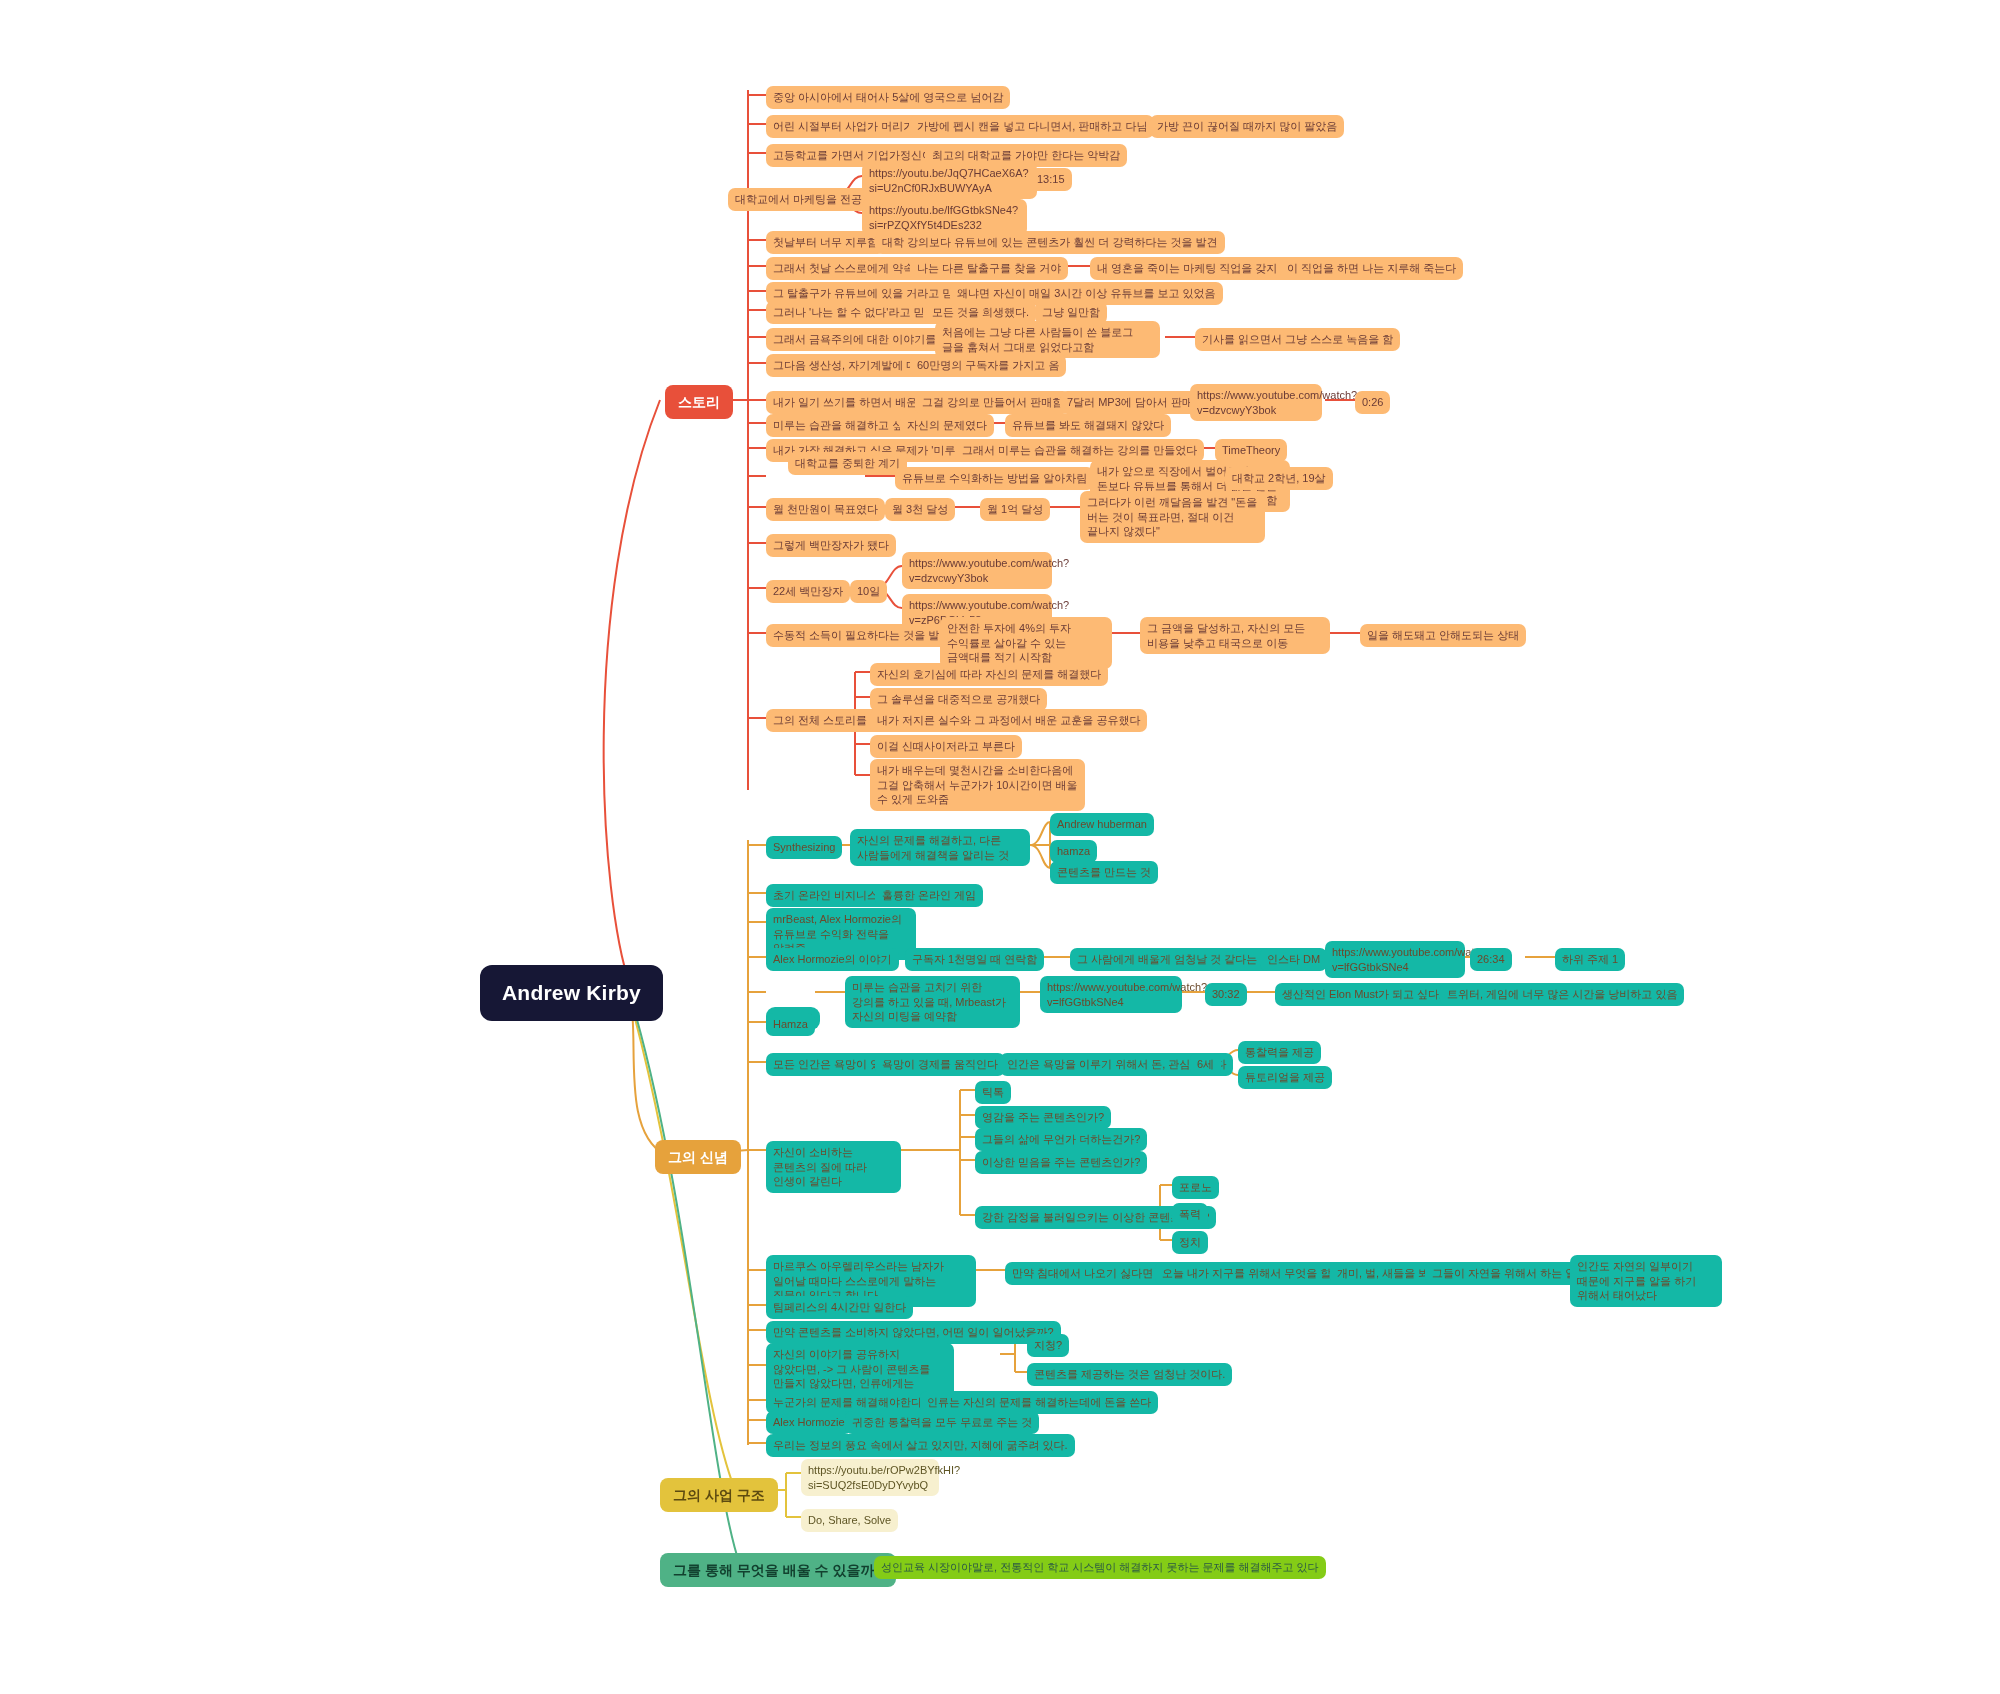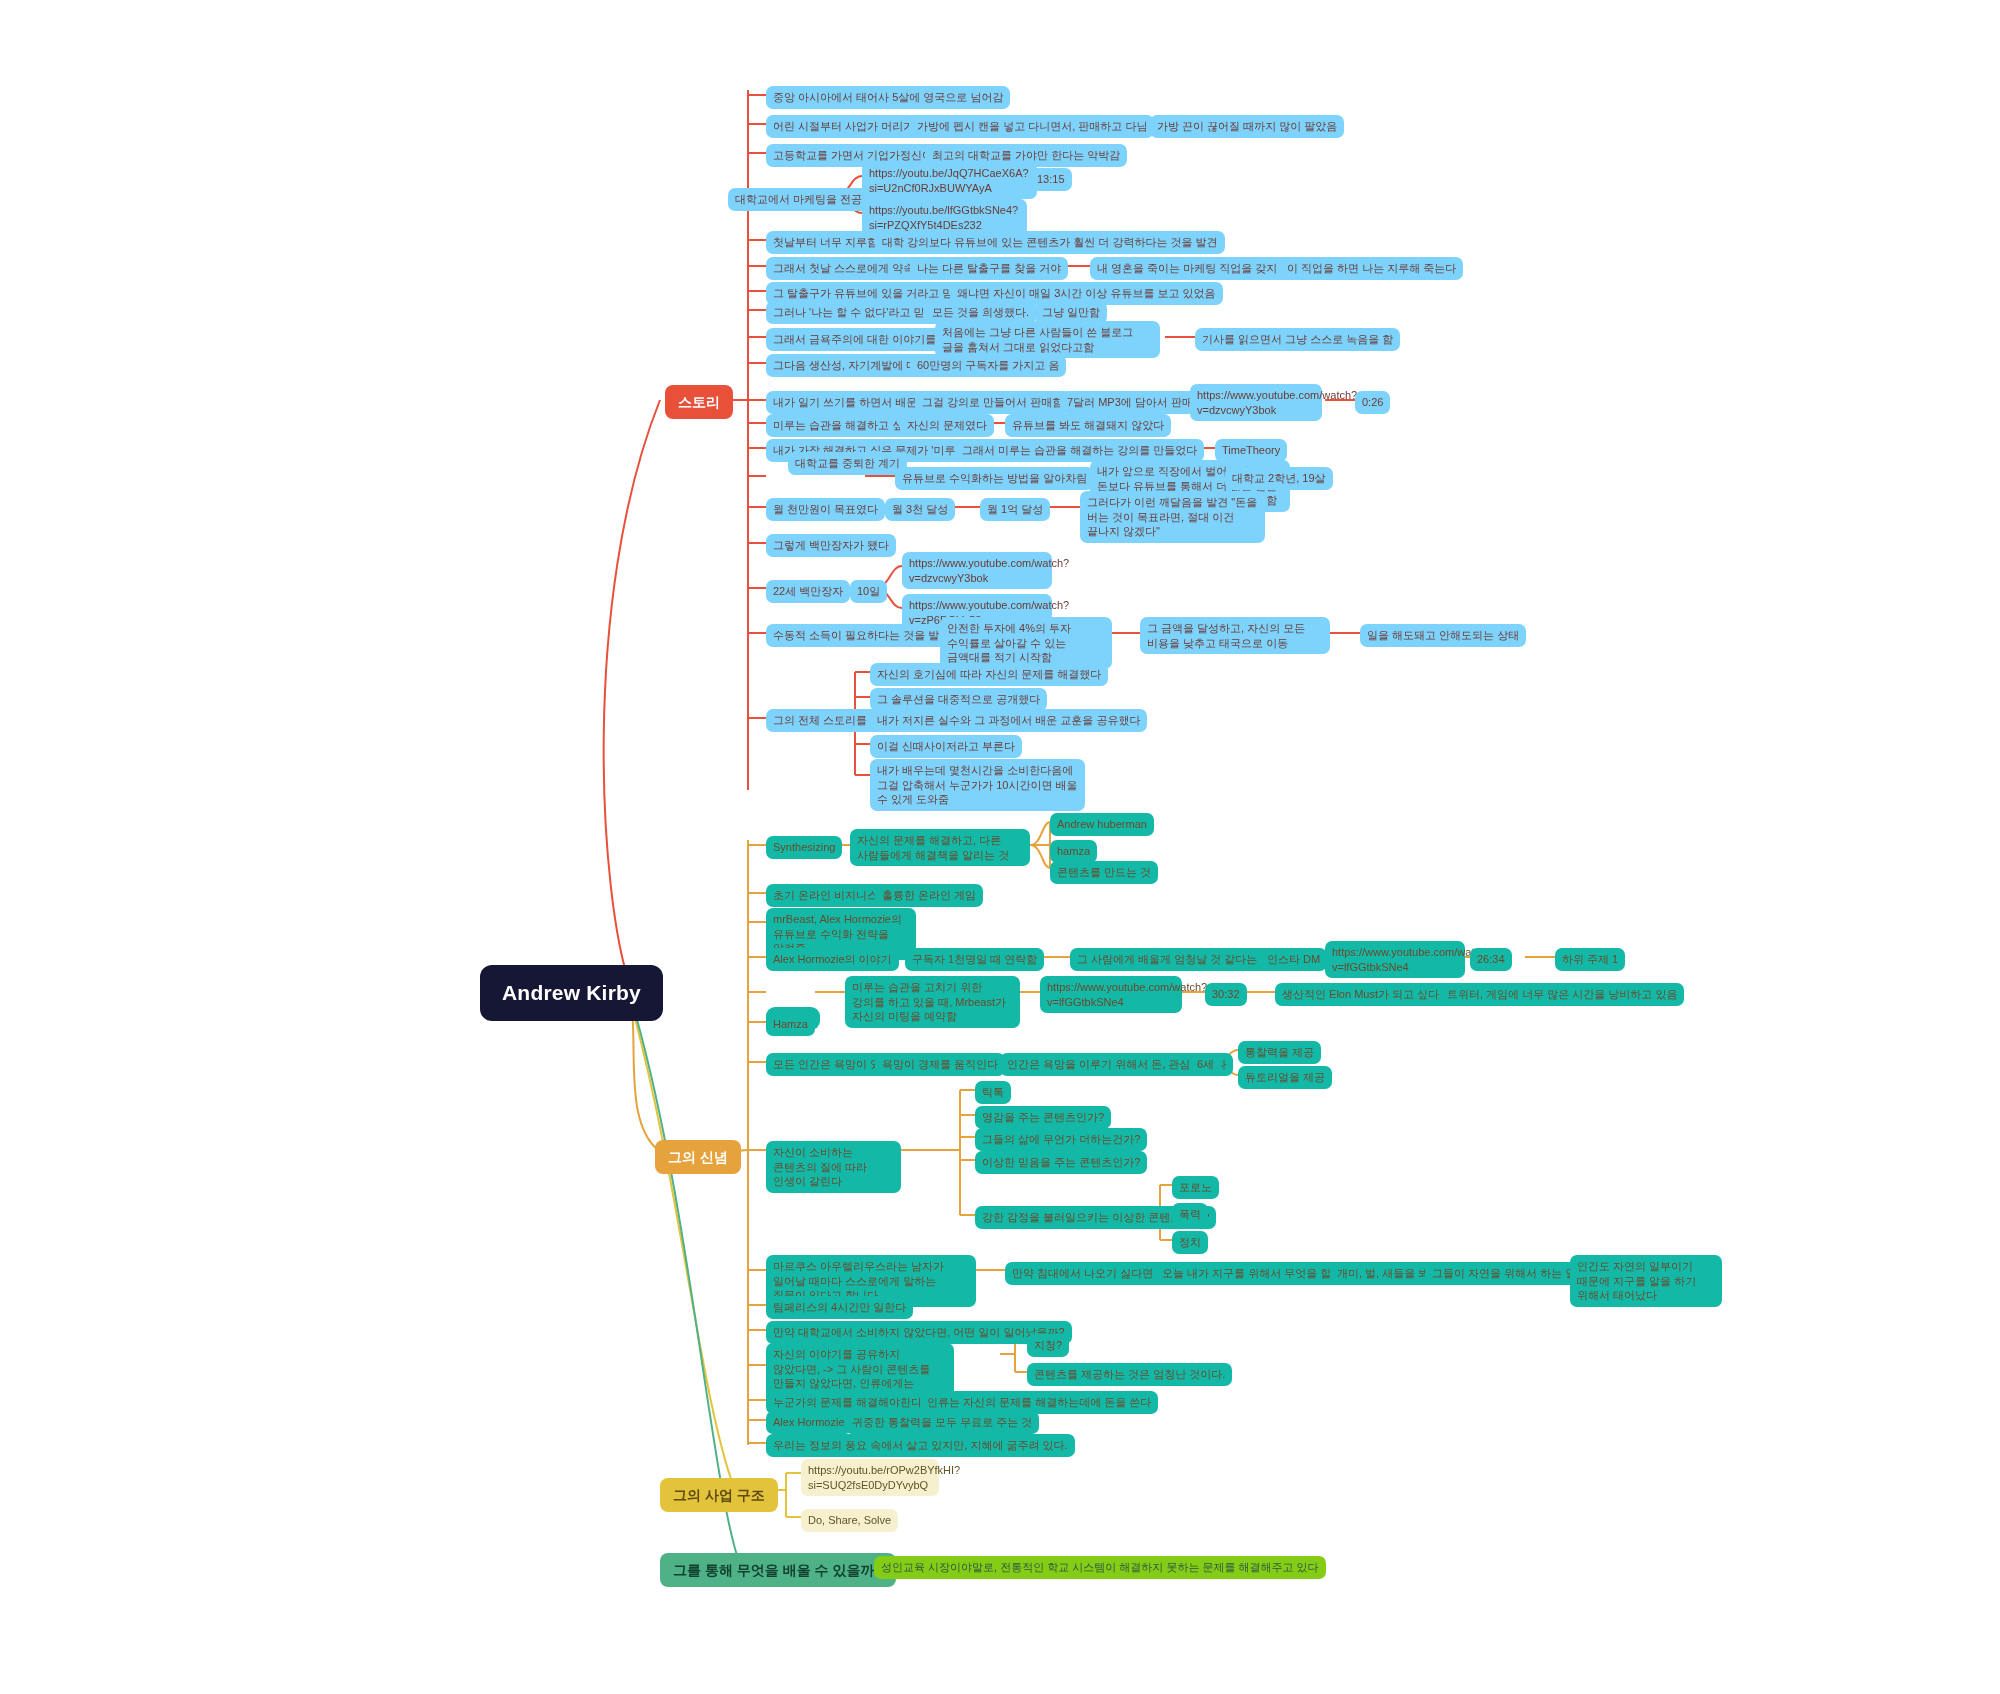--- a/index.html
+++ b/index.html
@@ -57,21 +57,21 @@
   .br-story { background: #e8503a; }
   .br-belief { background: #e6a23c; }
   .br-biz { background: #e3c33c; color: #5c4a10; }
   .br-learn { background: #4fb286; color: #12412f; }
 
   
   .n {
     font-size: 11px;
     padding: 4px 7px;
   }
-  .red { background: #7dd3fc; color: #6a3b36; }
+  .red { background: #fdba74; color: #6a3b36; }
   .orange { background: #14b8a6; color: #6b4a2c; }
   .yellow { background: #f7f0cf; color: #5e5524; }
   .green { background: #84cc16; color: #2c5a43; }
 </style>
 </head>
 <body>
 
 <div id="canvas">
 
   <svg class="links" viewBox="0 0 2000 1694">
@@ -360,21 +360,21 @@
   <div class="node n orange" style="left:1172px; top:1231px;">정치</div>
 
   <div class="node n orange" style="left:766px; top:1255px; width:210px;">마르쿠스 아우렐리우스라는 남자가 일어날 때마다 스스로에게 말하는 질문이 있다고 합니다</div>
   <div class="node n orange" style="left:1005px; top:1262px;">만약 침대에서 나오기 싫다면 이렇게 물어라</div>
   <div class="node n orange" style="left:1155px; top:1262px;">오늘 내가 지구를 위해서 무엇을 할 것인가?</div>
   <div class="node n orange" style="left:1330px; top:1262px;">개미, 벌, 새들을 봐라</div>
   <div class="node n orange" style="left:1425px; top:1262px;">그들이 자연을 위해서 하는 일을 봐라</div>
   <div class="node n orange" style="left:1570px; top:1255px; width:152px;">인간도 자연의 일부이기 때문에 지구를 알을 하기 위해서 태어났다</div>
 
   <div class="node n orange" style="left:766px; top:1296px;">팀페리스의 4시간만 일한다</div>
-  <div class="node n orange" style="left:766px; top:1321px;">만약 대학교에서 소비하지 않았다면, 어떤 일이 일어났을까?</div>
+  <div class="node n orange" style="left:766px; top:1321px;">만약 콘텐츠를 소비하지 않았다면, 어떤 일이 일어났을까?</div>
 
   <div class="node n orange" style="left:766px; top:1343px; width:188px;">자신의 이야기를 공유하지 않았다면, -&gt; 그 사람이 콘텐츠를 만들지 않았다면, 인류에게는 엄청난 고통이다.</div>
   <div class="node n orange" style="left:1027px; top:1334px;">지청?</div>
   <div class="node n orange" style="left:1027px; top:1363px;">콘텐츠를 제공하는 것은 엄청난 것이다.</div>
 
   <div class="node n orange" style="left:766px; top:1391px;">누군가의 문제를 해결해야한다.</div>
   <div class="node n orange" style="left:920px; top:1391px;">인류는 자신의 문제를 해결하는데에 돈을 쓴다</div>
 
   <div class="node n orange" style="left:766px; top:1411px;">Alex Hormozie</div>
   <div class="node n orange" style="left:845px; top:1411px;">귀중한 통찰력을 모두 무료로 주는 것</div>

